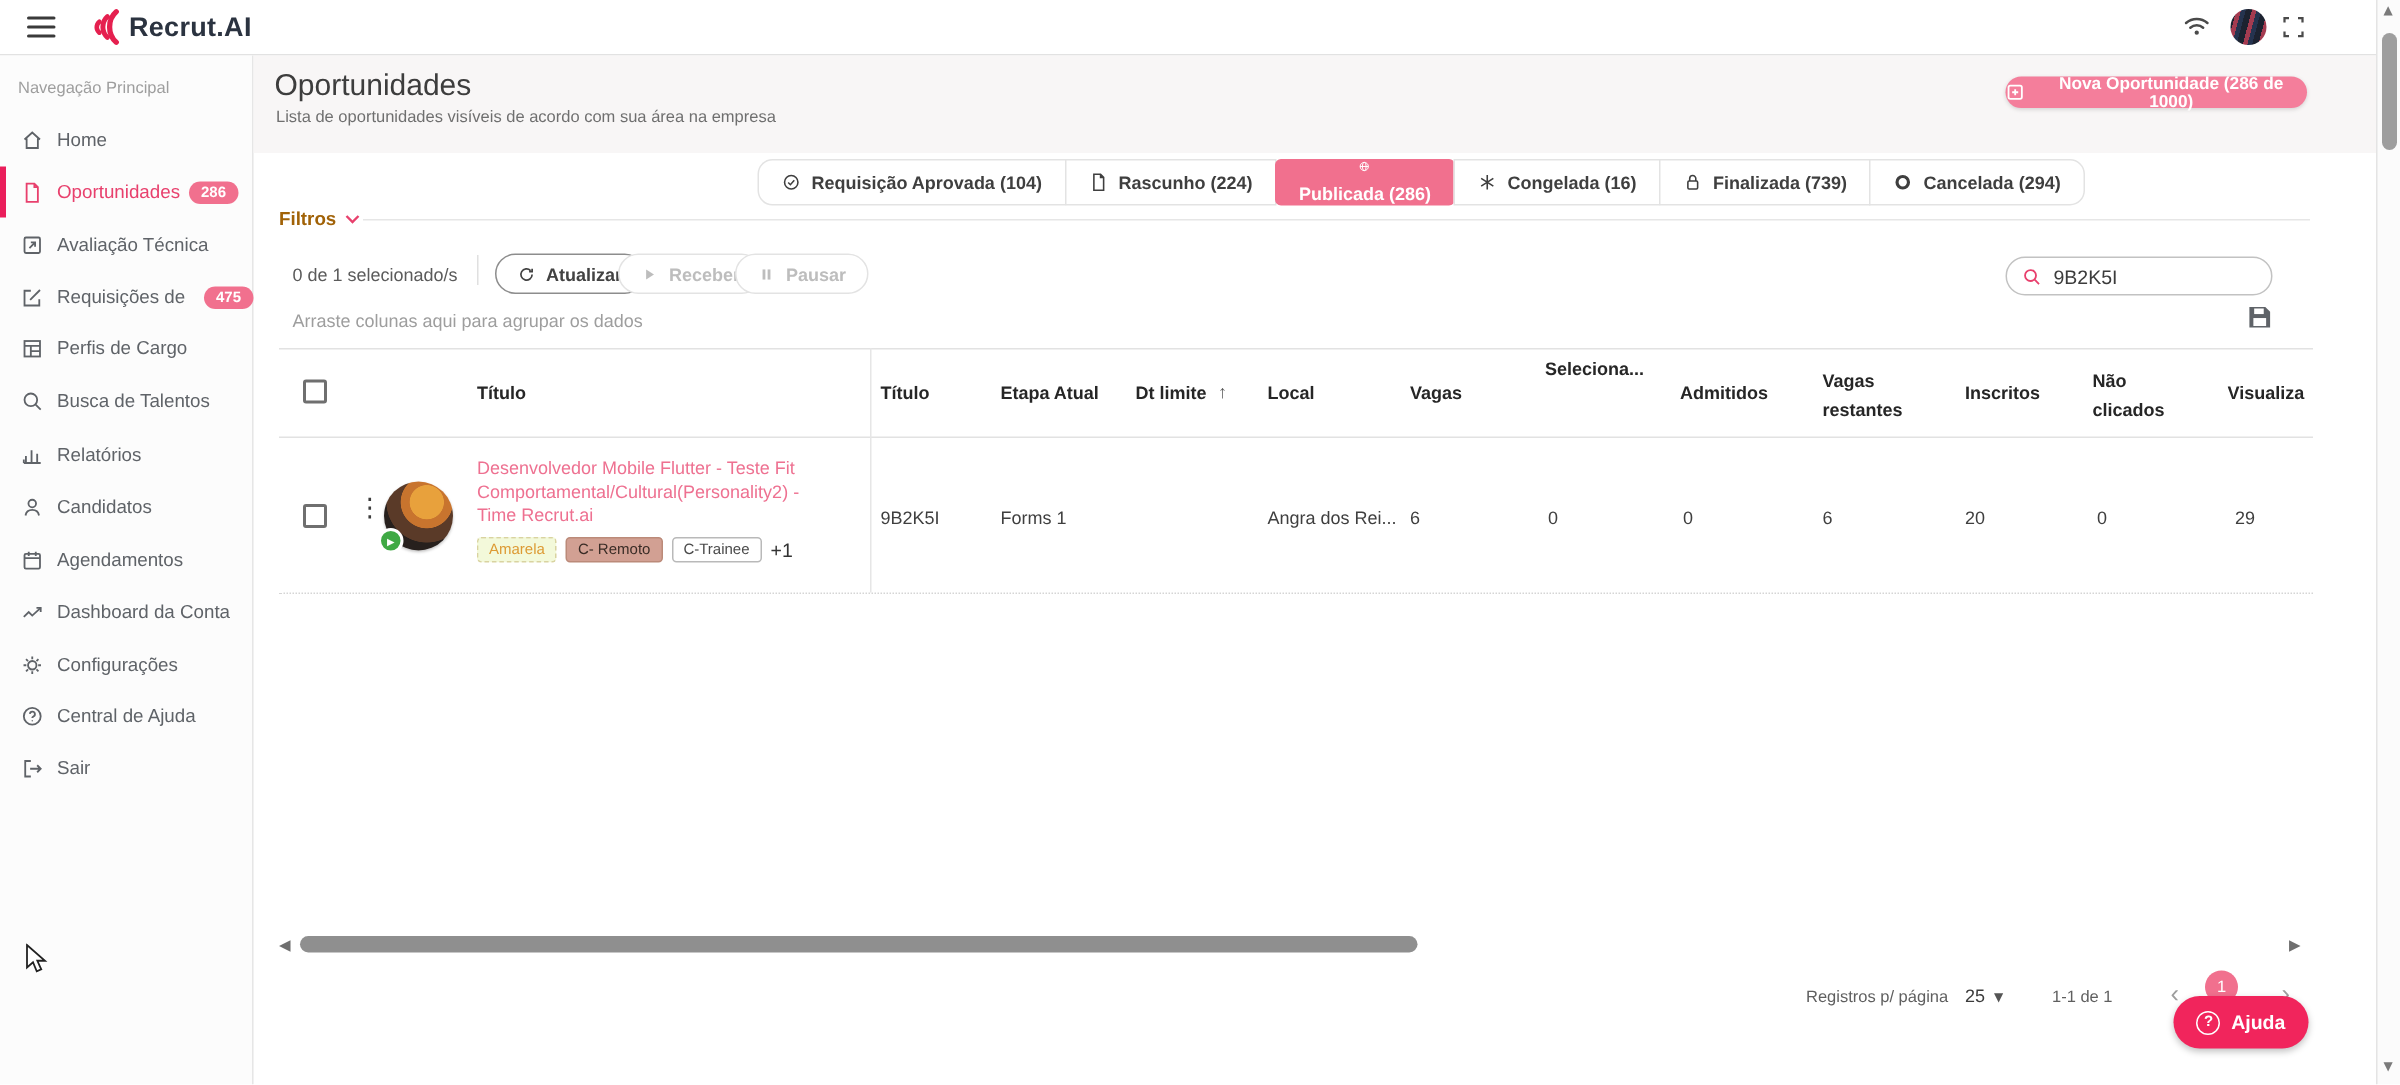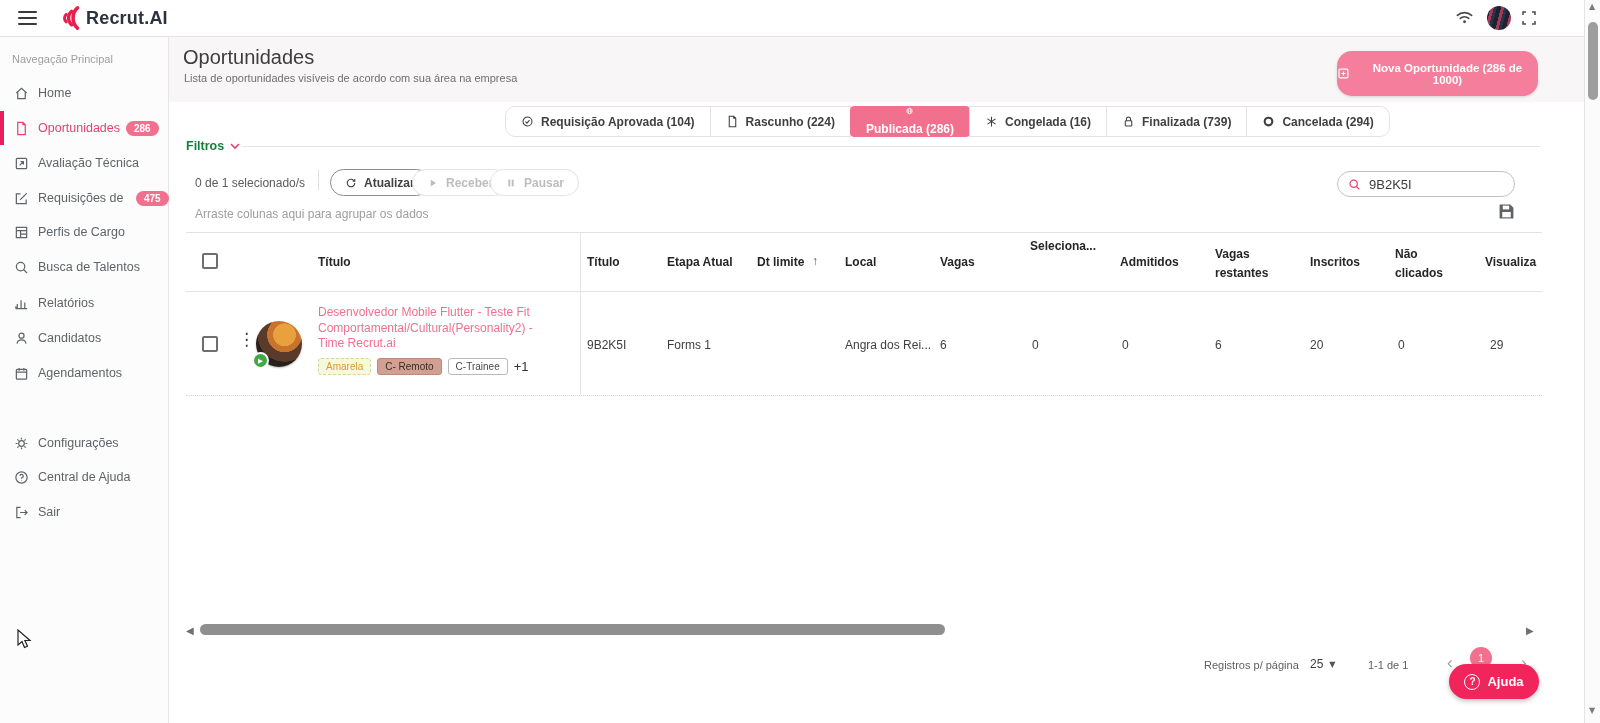--- a/index.html
+++ b/index.html
@@ -28,37 +28,37 @@
   .active-bar { left:0; width:4px; height:34px; background:#ea1e5b; }
   .badge { display:inline-block; background:#f1708e; color:#fff; font-size:10px; font-weight:bold;
     border-radius:9px; padding:2px 8px; margin-left:8px; }
   .badge-opp { position:absolute; left:118px; }
   .badge-req { position:absolute; left:128px; }
 
   
   .band { left:169px; top:37px; width:1415px; height:65px; background:#f8f6f6; }
   .page-title { left:183px; top:46px; font-size:20px; color:#3d3d3d; }
   .page-sub { left:184px; top:72px; font-size:11px; color:#6f6f6f; }
-  .nova-btn { left:1337px; top:51px; width:201px; height:45px; background:#f47e9b; border:none; border-radius:15px;
+  .nova-btn { left:1337px; top:51px; width:201px; height:21px; background:#f47e9b; border:none; border-radius:15px;
     color:#fff; font-weight:bold; font-size:11.5px; display:flex; align-items:center; justify-content:center; gap:7px;
     cursor:pointer; box-shadow:0 1px 3px rgba(0,0,0,.15); font-family:inherit;text-align:center;}
   .nova-btn svg { stroke:#fff; fill:none; stroke-width:1.5; width:13px; height:13px;}
 
   
   .tabs { left:505px; top:106px; display:flex; height:31px; }
   .tab { display:flex; align-items:center; gap:7px; padding:0 15px; border:1px solid #e3e3e3; margin-left:-1px;
     background:#fff; font-size:12px; font-weight:600; color:#3f3f3f; cursor:pointer; white-space:nowrap; }
   .tab:first-child { border-radius:10px 0 0 10px; margin-left:0; }
   .tab:last-child { border-radius:0 10px 10px 0; }
   .tab.active { background:#f1708e; border-color:#f1708e; color:#fff; border-radius:4px;flex-direction:column; }
   .tab svg { stroke:currentColor; fill:none; stroke-width:1.3; width:13px; height:13px; }
   .tab.active svg { stroke:#fff; }
 
   
-  .filtros { left:186px; top:139px; display:flex; align-items:center; gap:6px; color:#15803d;
+  .filtros { left:186px; top:139px; display:flex; align-items:center; gap:6px; color:#a16207;
     font-size:12.5px; font-weight:600; cursor:pointer;}
   .filtros svg { stroke:#e8406d; fill:none; stroke-width:1.6; width:10px; height:7px;}
   .filter-line { left:242px; top:146px; width:1298px; height:1px; background:#e6e6e6; }
   .sel-text { left:195px; top:176px; font-size:12px; color:#5b5b5b; }
   .tb-divider { left:318px; top:170px; width:1px; height:20px; background:#e0e0e0; }
   .pill-btn { position:absolute; height:27px; border-radius:14px; background:#fff; display:flex; align-items:center;
     gap:7px; padding:0 14px; font-size:12px; font-weight:bold; cursor:pointer; border:1px solid #8d8d8d; color:#424242;
     font-family:inherit;}
   .pill-btn.disabled { border-color:#e3e3e3; color:#bdbdbd; cursor:default; }
   .pill-btn svg { width:12px; height:12px; }
@@ -231,20 +231,29 @@
     <div class="nav-item" style="top:319px;">
       <span class="nav-ic">
           <svg viewBox="0 0 16 16">
             <rect x="2.5" y="3.5" width="11" height="10.5" rx="1"></rect>
             <path d="M2.5 6.5h11M5.5 2v3M10.5 2v3"></path>
           </svg>
         </span>
       <span class="nav-label">Agendamentos</span>
     </div>
 
+    <div class="nav-item" style="top:354px;">
+      <span class="nav-ic">
+          <svg viewBox="0 0 16 16">
+            <path d="M2 11l3.5-3.5 2.5 2.5L14 4.5"></path>
+            <path d="M11 4.5h3V7.5"></path>
+          </svg>
+        </span>
+      <span class="nav-label">Dashboard da Conta</span>
+    </div>
 
     <div class="nav-item" style="top:389px;">
       <span class="nav-ic">
           <svg viewBox="0 0 16 16">
             <circle cx="8" cy="8" r="3"></circle>
             <path d="M8 1.8v2M8 12.2v2M1.8 8h2M12.2 8h2M3.6 3.6l1.4 1.4M11 11l1.4 1.4M12.4 3.6 11 5M5 11l-1.4 1.4"></path>
           </svg>
         </span>
       <span class="nav-label">Configurações</span>
     </div>

